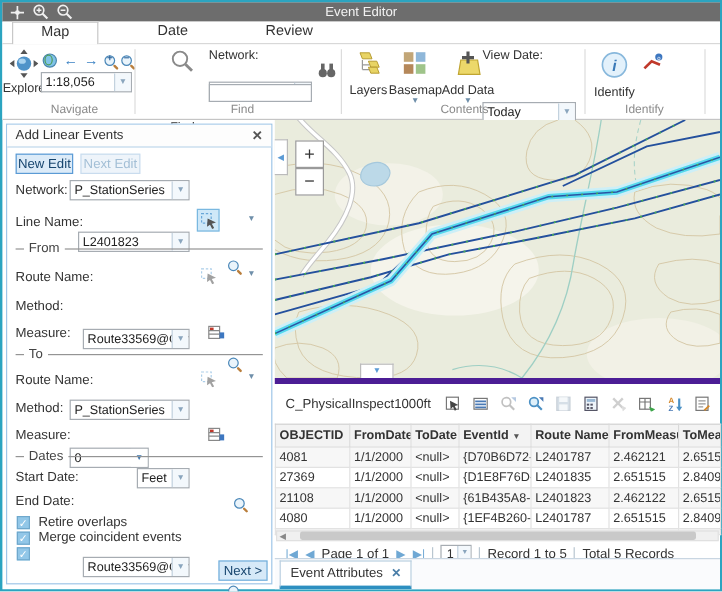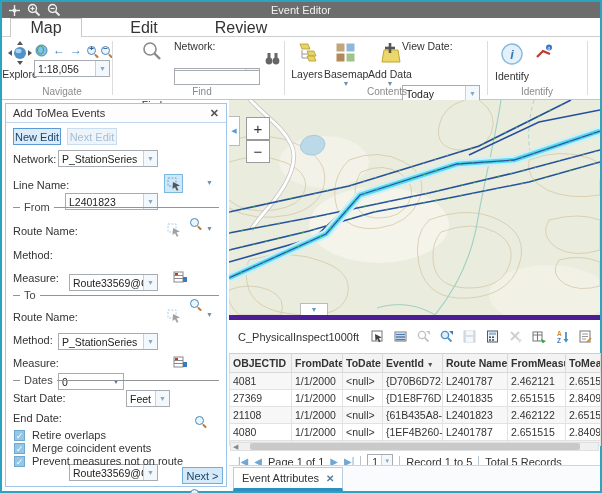--- a/index.html
+++ b/index.html
@@ -7,22 +7,22 @@
   #app{position:relative;width:602px;height:493px;background:#fff;overflow:hidden;
        box-shadow:inset 0 0 0 2px #2ba4c0;}
   .abs{position:absolute;}
   
   #titlebar{left:2px;top:2px;right:2px;height:16px;background:#6d6d6d;color:#fff;
             display:flex;align-items:center;font-size:11px;}
   #titlebar .ticons{display:flex;align-items:center;gap:6px;padding-left:6px;width:70px;}
   #title-text{position:absolute;left:0;right:0;text-align:center;font-size:11px;color:#f2f2f2;}
   
   #tabbar{left:2px;top:18px;right:2px;height:19px;background:#fff;border-bottom:1px solid #cfcfcf;}
-  .rtab{position:absolute;top:0;height:19px;display:flex;align-items:flex-end;justify-content:center;
-        font-size:16px;color:#333;cursor:default;}
+  .rtab{position:absolute;top:0;height:19px;display:flex;align-items:flex-start;justify-content:center;
+        font-size:12px;color:#333;cursor:default;}
   .rtab.active{background:#fff;border:1px solid #c8c8c8;border-bottom:none;}
   
   #ribbon{left:2px;top:37px;right:2px;height:63px;background:#fff;border-bottom:1px solid #c5c5c5;}
   .vdiv{position:absolute;top:4px;height:54px;width:1px;background:#dcdcdc;}
   .gl{position:absolute;top:49px;font-size:10px;color:#8a8a8a;text-align:center;}
   .rlbl{font-size:10.5px;color:#333;}
   .combo{position:relative;background:#fff;border:1px solid #a6acb2;height:17px;font-size:10.5px;
          color:#222;padding:2px 16px 0 3px;overflow:hidden;white-space:nowrap;}
   .combo .car{position:absolute;right:0;top:0;bottom:0;width:14px;background:#f3f8fc;
          border-left:1px solid #c3d2de;color:#8aa5bd;font-size:7px;text-align:center;line-height:15px;}
@@ -114,21 +114,21 @@
       </svg>
     </div>
     <div id="title-text">Event Editor</div>
   </div>
 
   <div class="abs" id="tabbar">
     <div class="rtab active" style="left:8px;width:72px;">
         <span>Map</span>
       </div>
     <div class="rtab" style="left:116px;width:52px;">
-        <span>Edit</span>
+        <span>Date</span>
       </div>
     <div class="rtab" style="left:208px;width:62px;">
         <span>Review</span>
       </div>
   </div>
 
   <div class="abs" id="ribbon">
 
     <div class="abs" style="left:5px;top:4px;width:26px;text-align:center;">
       <svg width="24" height="24">
@@ -295,21 +295,21 @@
   <div class="abs mapbtn" style="left:246px;top:117px;width:24px;height:23px;font-size:15px;">
       <span>+</span>
     </div>
   <div class="abs mapbtn" style="left:246px;top:140px;width:24px;height:23px;font-size:15px;">
       <span>−</span>
     </div>
   <div class="abs" id="collapse-down">▼</div>
 
   <div class="abs" id="panel">
     <div id="panel-header">
-      <span>Add ToMea Events</span>
+      <span>Add Linear Events</span>
       <span class="x">✕</span>
     </div>
     <div class="pbtn" id="btn-new-edit">
         <span>New Edit</span>
       </div>
     <div class="pbtn" id="btn-next-edit">
         <span>Next Edit</span>
       </div>
 
     
@@ -355,21 +355,21 @@
     <div class="combo abs" style="left:52px;top:142px;width:100px;">
       <span>P_StationSeries</span>
       <span class="car">▼</span>
     </div>
 
     <div class="plbl" style="left:7px;top:168px;">Measure:</div>
     <div class="combo abs" style="left:52px;top:165px;width:66px;">
       <span>0</span>
       <span class="car" style="background:#fff;border-left:none;color:#3d77b0;">▼</span>
     </div>
-    <div class="combo abs" style="left:120px;top:165px;width:44px;">
+    <div class="combo abs" style="left:108px;top:165px;width:44px;">
       <span>Feet</span>
       <span class="car">▼</span>
     </div>
     <svg class="abs" style="left:167px;top:166px;" width="14" height="14">
       <rect x="1" y="2" width="9" height="10" fill="#fff" stroke="#888"></rect>
       <line x1="1" y1="5.5" x2="10" y2="5.5" stroke="#888"></line>
       <line x1="1" y1="8.5" x2="10" y2="8.5" stroke="#888"></line>
       <rect x="2" y="3" width="3" height="2" fill="#c0392b"></rect>
       <rect x="10" y="7" width="4" height="5" fill="#3d77c0"></rect>
     </svg>
@@ -416,21 +416,20 @@
     
     <div class="plbl" style="left:7px;top:308px;">End Date:</div>
     
 
     
     <div class="chk" style="left:8px;top:326px;">✓</div>
     <div class="plbl" style="left:26px;top:325px;">Retire overlaps</div>
     <div class="chk" style="left:8px;top:339px;">✓</div>
     <div class="plbl" style="left:26px;top:338px;">Merge coincident events</div>
     <div class="chk" style="left:8px;top:352px;">✓</div>
-    <div class="plbl" style="left:26px;top:351px;">Prevent measures not on route</div>
 
     <div class="pbtn" id="btn-next">
         <span>Next &gt;</span>
       </div>
   </div>
 
   <div class="abs" id="tablepanel">
     <div id="ttoolbar">
       <span id="ttitle">C_PhysicalInspect1000ft</span>
       <div id="ticons">

